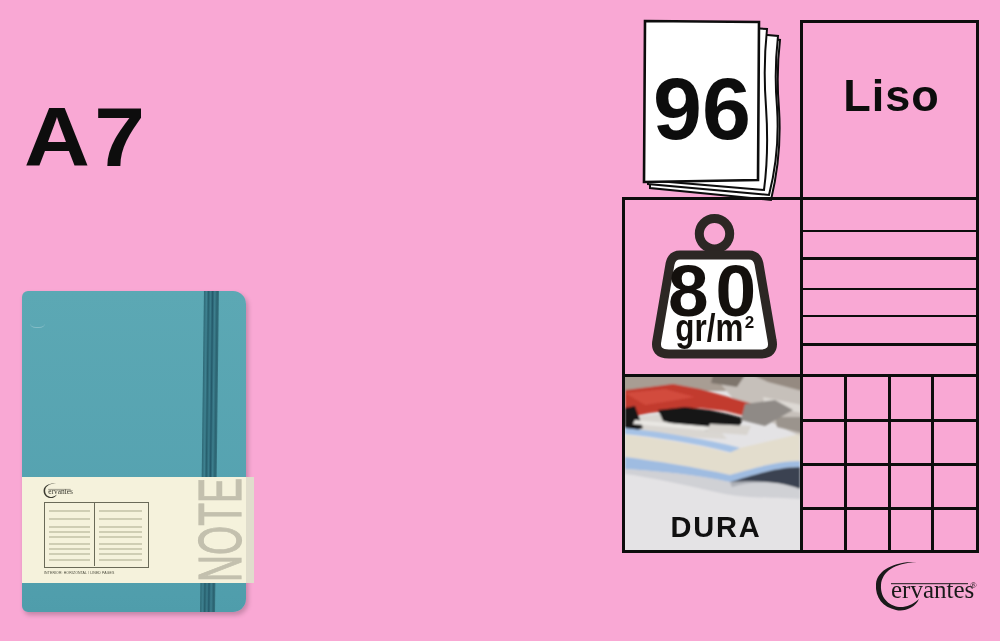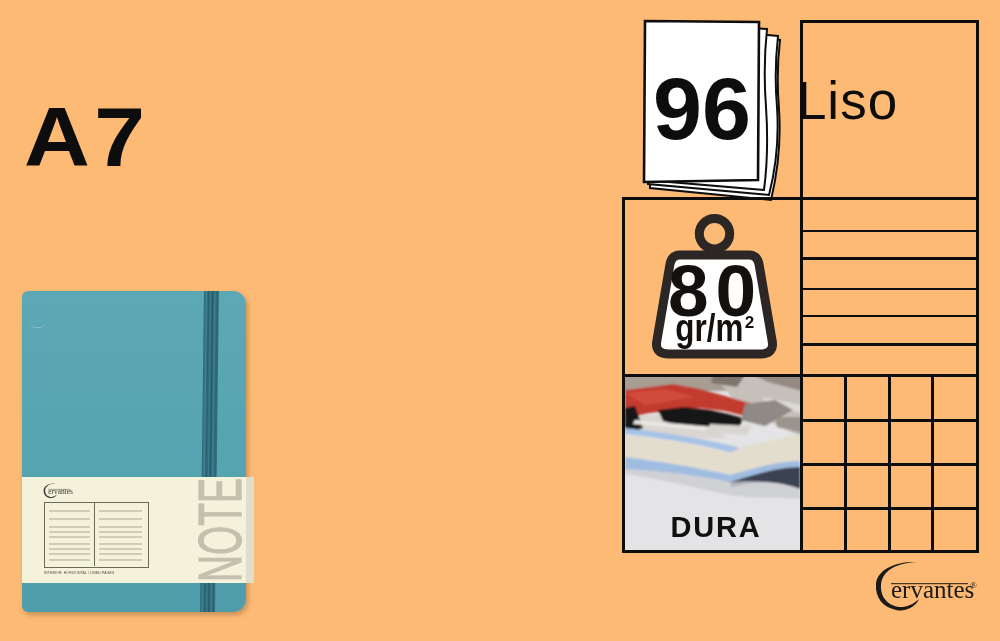--- a/index.html
+++ b/index.html
@@ -1,16 +1,16 @@
 <!DOCTYPE html>
 <html><head>
 <meta charset="utf-8">
 <style>
   html,body{margin:0;padding:0;background:#fff;}
-  #page{position:relative;width:1000px;height:641px;background:#fdba74;overflow:hidden;
+  #page{position:relative;width:1000px;height:641px;background:#f9a8d4;overflow:hidden;
         font-family:"Liberation Sans", sans-serif;}
   .abs{position:absolute;}
   .bl{position:absolute;background:#0d0d0d;}
 </style>
 </head>
 <body>
 <div id="page">
 
   <div class="abs" style="left:24px;top:90px;font-size:83px;font-weight:bold;color:#0d0d0d;letter-spacing:4px;transform:scaleX(1.1);transform-origin:0 0;">A7</div>
 
@@ -34,21 +34,21 @@
   <div class="bl" style="left:976px;top:20px;width:3px;height:533px;"></div>
 
   <div class="bl" style="left:622px;top:197px;width:3px;height:356px;"></div>
 
   <div class="bl" style="left:622px;top:197px;width:357px;height:3px;"></div>
 
   <div class="bl" style="left:622px;top:374px;width:357px;height:3px;"></div>
 
   <div class="bl" style="left:622px;top:550px;width:357px;height:3px;"></div>
 
-  <div class="abs" style="left:761px;top:70px;width:173px;text-align:center;font-size:53px;font-weight:normal;color:#0d0d0d;letter-spacing:1px;">Liso</div>
+  <div class="abs" style="left:805px;top:70px;width:173px;text-align:center;font-size:45px;font-weight:bold;color:#0d0d0d;letter-spacing:1px;">Liso</div>
 
   <div class="bl" style="left:803px;top:230px;width:173px;height:1.6px;"></div>
 
   <div class="bl" style="left:803px;top:257px;width:173px;height:2.6px;"></div>
 
   <div class="bl" style="left:803px;top:288px;width:173px;height:1.6px;"></div>
 
   <div class="bl" style="left:803px;top:315px;width:173px;height:1.6px;"></div>
 
   <div class="bl" style="left:803px;top:343px;width:173px;height:2.6px;"></div>

